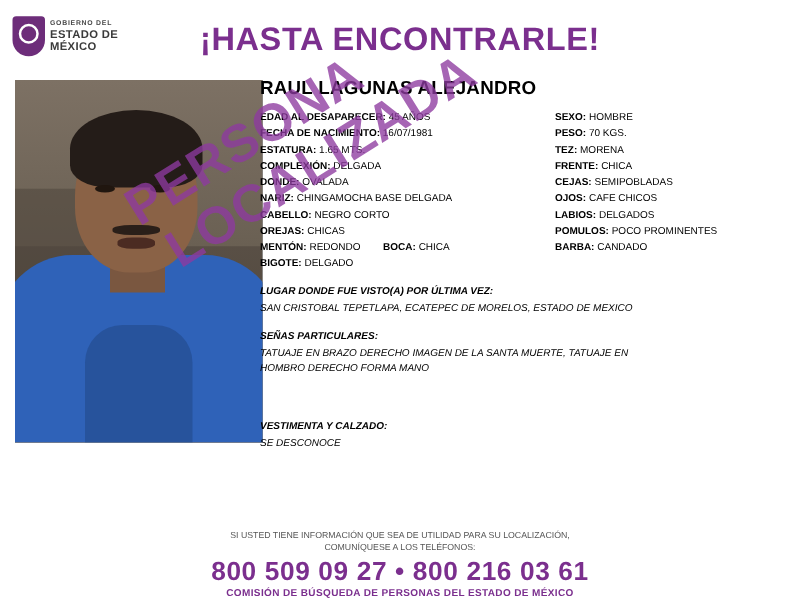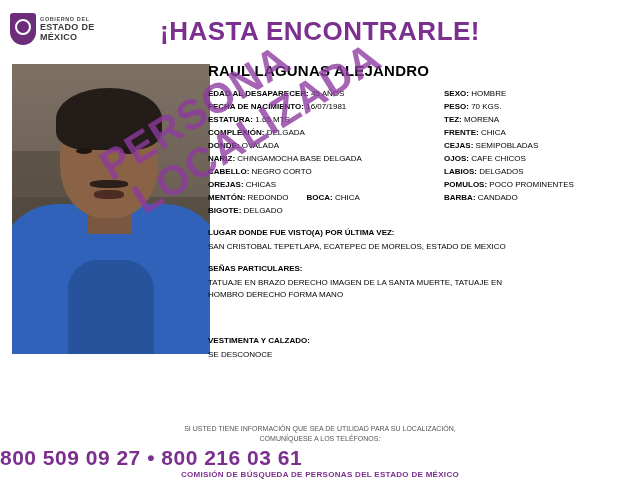--- a/index.html
+++ b/index.html
@@ -214,37 +214,37 @@
     display: flex;
     gap: 18px;
   }
   .block {
     margin-top: 10px;
     font-size: 8px;
     line-height: 12px;
   }
   .block .k { font-weight: bold; display: block; }
   .block .v { display: block; margin-top: 2px; }
-  .block-wide { width: 330px; white-space: normal; }
+  .block-wide { width: 330px; white-space: normal; font-style: italic; }
 
   
   .footer-note {
     position: absolute;
     left: 0; right: 0;
     top: 424px;
     text-align: center;
     font-size: 7px;
     line-height: 10px;
     color: #555555;
   }
   .phones {
     position: absolute;
     left: 0; right: 0;
     top: 446px;
-    text-align: left;
+    text-align: center;
     color: #7b2f8e;
     font-size: 21px;
     font-weight: bold;
     letter-spacing: 0.5px;
   }
   .commission {
     position: absolute;
     left: 0; right: 0;
     top: 470px;
     text-align: center;

